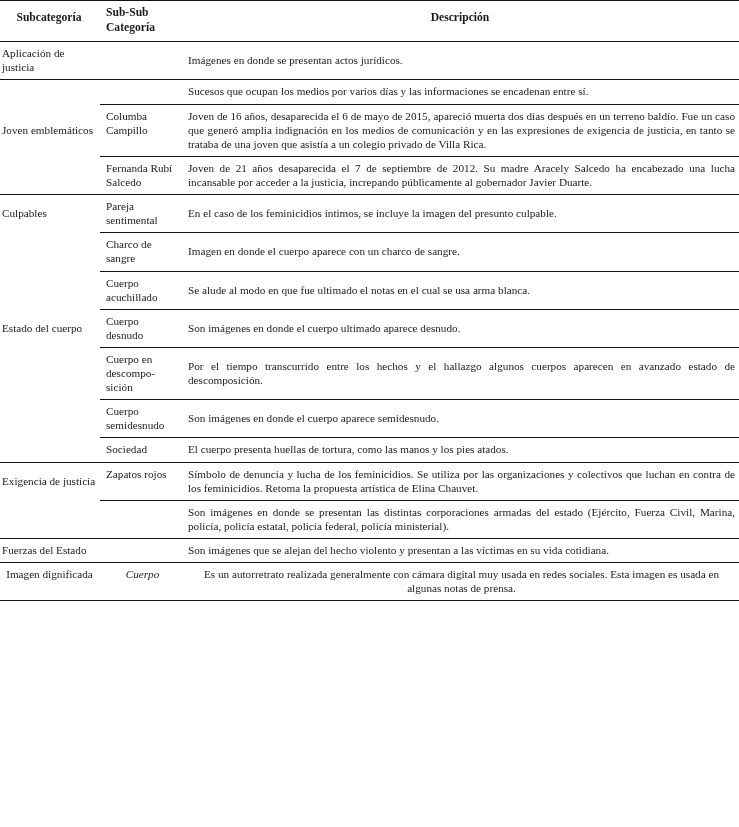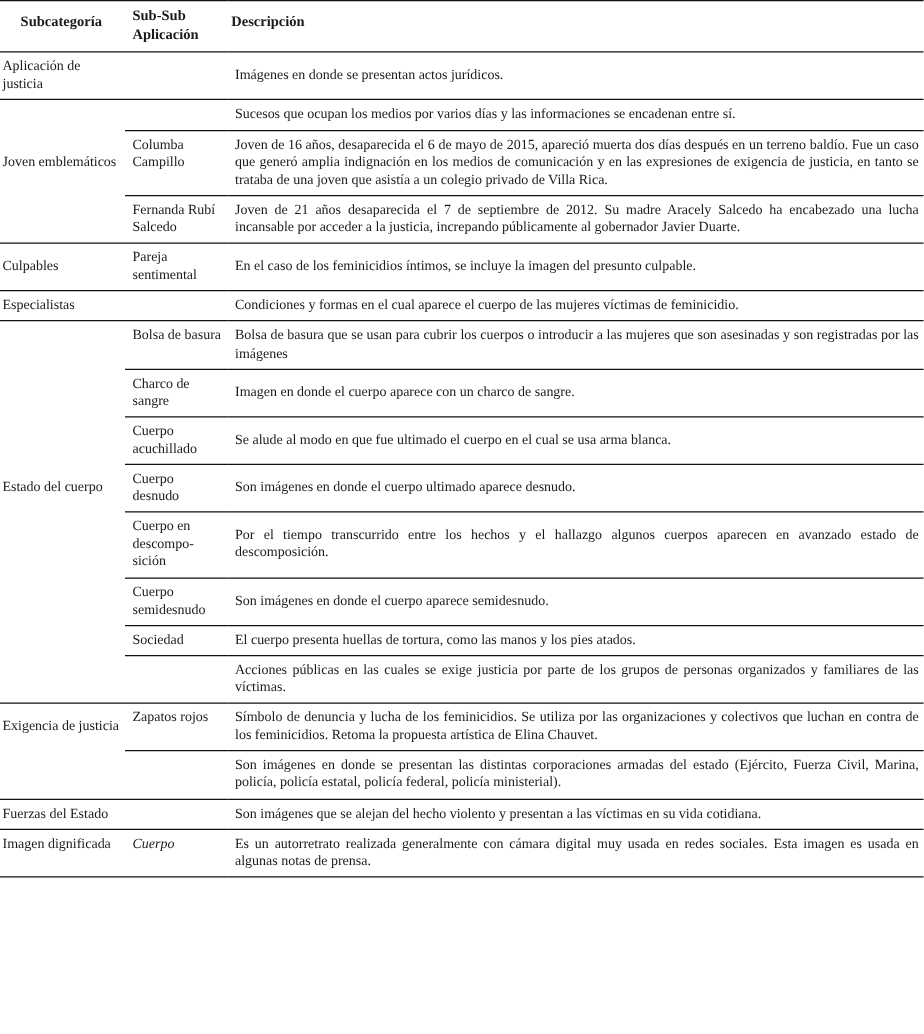--- a/index.html
+++ b/index.html
@@ -33,21 +33,21 @@
     font-weight: bold;
     font-size: 11.6px;
     padding: 5px 4px 6px 2px;
     vertical-align: top;
     border-top: 1.4px solid #111;
     border-bottom: 1.4px solid #111;
     background: #fff;
   }
   thead th.h-sub    { text-align: center; padding-top: 10px; }
   thead th.h-subsub { text-align: left; padding-left: 6px; }
-  thead th.h-desc   { text-align: left; padding-top: 10px; }
+  thead th.h-desc   { text-align: center; padding-top: 10px; }
 
   tbody td {
     vertical-align: top;
     padding: 4px 4px 5px 2px;
     background: #fff;
   }
   td.sub {
     padding-left: 2px;
     padding-right: 3px;
   }
@@ -64,38 +64,38 @@
     -webkit-hyphens: auto;
   }
   td.mid { vertical-align: middle; }
 
   
   tr.rule-full > td { border-top: 1.1px solid #111; }
   
   tr.rule-part > td.subsub,
   tr.rule-part > td.desc { border-top: 1.1px solid #111; }
 
-  tr.last-row > td { border-bottom: 1.4px solid #111; }
+  tr.last-row > td { border-bottom: 1.4px solid #111; text-align: center; }
 
   .ital { font-style: italic; }
 </style>
 </head>
 <body>
 
 <div class="table-wrap">
   <table class="cat-table">
     <colgroup>
       <col class="c-sub">
       <col class="c-subsub">
       <col class="c-desc">
     </colgroup>
     <thead>
       <tr>
         <th class="h-sub">Subcategoría</th>
-        <th class="h-subsub">Sub-Sub Aplicación</th>
+        <th class="h-subsub">Sub-Sub Categoría</th>
         <th class="h-desc">Descripción</th>
       </tr>
     </thead>
     <tbody id="table-body">
         <tr class="rule-full">
           <td class="sub ">Aplicación de justicia</td>
           <td class="subsub"></td>
           <td class="desc mid">Imágenes en donde se presentan actos jurídicos.</td>
         </tr>
         <tr class="rule-full">
@@ -111,64 +111,49 @@
         <tr class="rule-part">
           <td class="sub "></td>
           <td class="subsub">Fernanda Rubí Salcedo</td>
           <td class="desc ">Joven de 21 años desaparecida el 7 de septiembre de 2012. Su madre Aracely Salcedo ha encabezado una lucha incansable por acceder a la justicia, increpando públicamente al gobernador Javier Duarte.</td>
         </tr>
         <tr class="rule-full">
           <td class="sub mid">Culpables</td>
           <td class="subsub">Pareja sentimental</td>
           <td class="desc mid">En el caso de los feminicidios íntimos, se incluye la imagen del presunto culpable.</td>
         </tr>
-        <tr class="rule-full">
-          <td class="sub mid">Especialistas</td>
-          <td class="subsub"></td>
-          <td class="desc mid">Condiciones y formas en el cual aparece el cuerpo de las mujeres víctimas de feminicidio.</td>
-        </tr>
-        <tr class="rule-full">
-          <td class="sub "></td>
-          <td class="subsub">Bolsa de basura</td>
-          <td class="desc ">Bolsa de basura que se usan para cubrir los cuerpos o introducir a las mujeres que son asesinadas y son registradas por las imágenes</td>
-        </tr>
         <tr class="rule-part">
           <td class="sub "></td>
           <td class="subsub">Charco de sangre</td>
           <td class="desc mid">Imagen en donde el cuerpo aparece con un charco de sangre.</td>
         </tr>
         <tr class="rule-part">
           <td class="sub "></td>
           <td class="subsub">Cuerpo acuchillado</td>
-          <td class="desc mid">Se alude al modo en que fue ultimado el cuerpo en el cual se usa arma blanca.</td>
+          <td class="desc mid">Se alude al modo en que fue ultimado el notas en el cual se usa arma blanca.</td>
         </tr>
         <tr class="rule-part">
           <td class="sub mid">Estado del cuerpo</td>
           <td class="subsub">Cuerpo desnudo</td>
           <td class="desc mid">Son imágenes en donde el cuerpo ultimado aparece desnudo.</td>
         </tr>
         <tr class="rule-part">
           <td class="sub "></td>
           <td class="subsub">Cuerpo en descompo-sición</td>
           <td class="desc mid">Por el tiempo transcurrido entre los hechos y el hallazgo algunos cuerpos aparecen en avanzado estado de descomposición.</td>
         </tr>
         <tr class="rule-part">
           <td class="sub "></td>
           <td class="subsub">Cuerpo semidesnudo</td>
           <td class="desc mid">Son imágenes en donde el cuerpo aparece semidesnudo.</td>
         </tr>
         <tr class="rule-part">
           <td class="sub "></td>
           <td class="subsub">Sociedad</td>
           <td class="desc mid">El cuerpo presenta huellas de tortura, como las manos y los pies atados.</td>
-        </tr>
-        <tr class="rule-part">
-          <td class="sub "></td>
-          <td class="subsub"></td>
-          <td class="desc ">Acciones públicas en las cuales se exige justicia por parte de los grupos de personas organizados y familiares de las víctimas.</td>
         </tr>
         <tr class="rule-full">
           <td class="sub mid">Exigencia de justicia</td>
           <td class="subsub">Zapatos rojos</td>
           <td class="desc ">Símbolo de denuncia y lucha de los feminicidios. Se utiliza por las organizaciones y colectivos que luchan en contra de los feminicidios. Retoma la propuesta artística de Elina Chauvet.</td>
         </tr>
         <tr class="rule-part">
           <td class="sub "></td>
           <td class="subsub"></td>
           <td class="desc ">Son imágenes en donde se presentan las distintas corporaciones armadas del estado (Ejército, Fuerza Civil, Marina, policía, policía estatal, policía federal, policía ministerial).</td>

